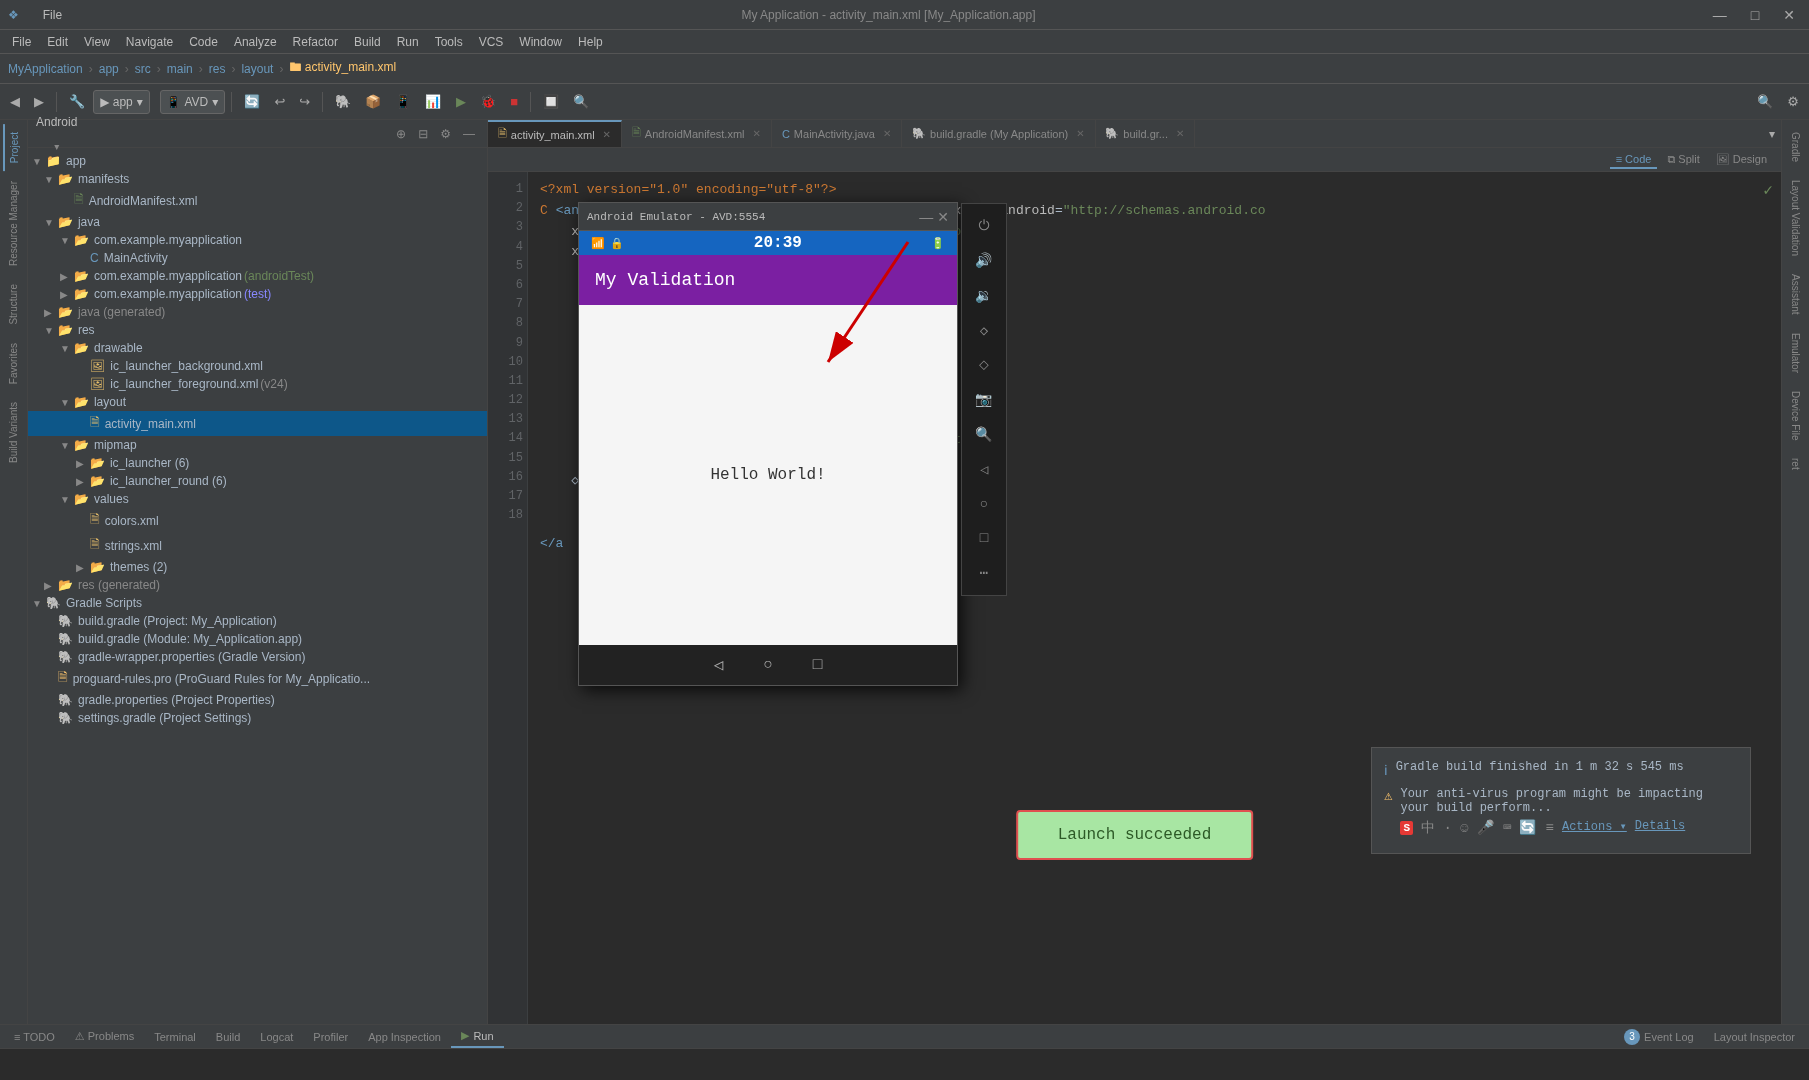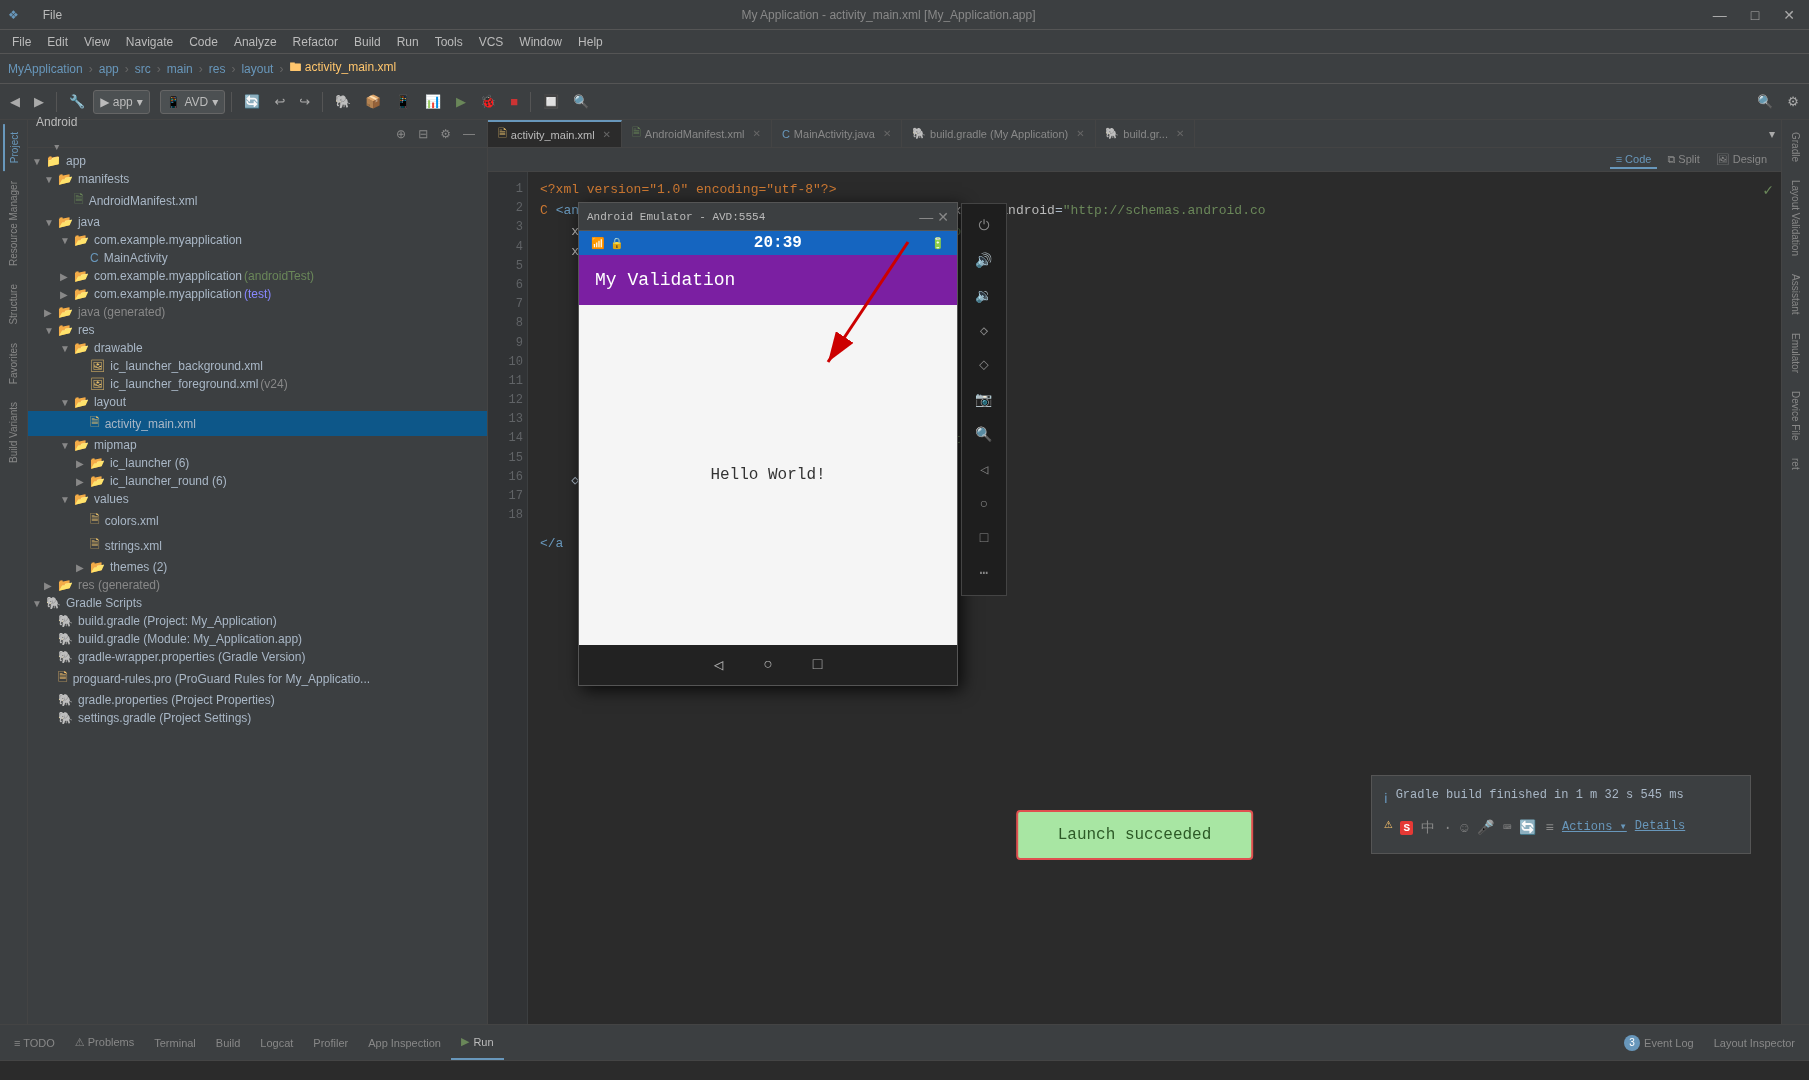--- a/index.html
+++ b/index.html
@@ -81,21 +81,21 @@
     .code-line { white-space: pre; }
     .attr-val { color: #6a8759; }
     .xml-decl { color: #cc7832; }
     
     
     #right-sidebar { width: 28px; background: #3c3f41; border-left: 1px solid #444; display: flex; flex-direction: column; align-items: center; padding-top: 4px; gap: 2px; }
     .right-icon { writing-mode: vertical-rl; font-size: 10px; color: #888; cursor: pointer; padding: 8px 4px; white-space: nowrap; }
     
     
     #bottom-panel { height: 160px; background: #2b2b2b; border-top: 1px solid #444; display: flex; flex-direction: column; }
-    #bottom-tabs { display: flex; align-items: center; background: #3c3f41; height: 36px; border-bottom: 1px solid #444; padding: 0 4px; gap: 0; }
+    #bottom-tabs { display: flex; align-items: center; background: #3c3f41; height: 24px; border-bottom: 1px solid #444; padding: 0 4px; gap: 0; }
     .bottom-tab { display: flex; align-items: center; padding: 0 10px; height: 100%; font-size: 11px; color: #888; cursor: pointer; gap: 4px; }
     .bottom-tab.active { color: #bbb; border-bottom: 2px solid #6897bb; }
     #bottom-content { flex: 1; padding: 8px 12px; overflow-y: auto; font-size: 12px; }
     .build-msg { display: flex; align-items: flex-start; gap: 8px; margin-bottom: 4px; }
     .msg-icon-info { color: #6897bb; font-size: 14px; }
     .msg-icon-warn { color: #ffc66d; font-size: 14px; }
     .msg-text { color: #a9b7c6; }
     .msg-link { color: #6897bb; cursor: pointer; text-decoration: underline; }
     
     
@@ -534,20 +534,21 @@
       </div>
 
       <div id="gradle-info">
         <div class="build-msg">
           <span class="msg-icon-info">ℹ</span>
           <span class="msg-text">Gradle build finished in 1 m 32 s 545 ms</span>
         </div>
         <div class="build-msg" style="margin-top:8px;">
           <span class="msg-icon-warn">⚠</span>
           <div>
+            <div class="msg-text">Your anti-virus program might be impacting your build perform...</div>
             <div style="display:flex;gap:8px;margin-top:4px;">
               <span style="display:flex;align-items:center;">
                 <span style="background:#e53935;color:white;font-weight:bold;padding:1px 3px;font-size:11px;border-radius:2px;">S</span>
               </span>
               <span style="color:#888;font-size:14px;">中 · ☺ 🎤 ⌨ 🔄 ≡</span>
               <span class="msg-link">Actions ▾</span>
               <span class="msg-link">Details</span>
             </div>
           </div>
         </div>

